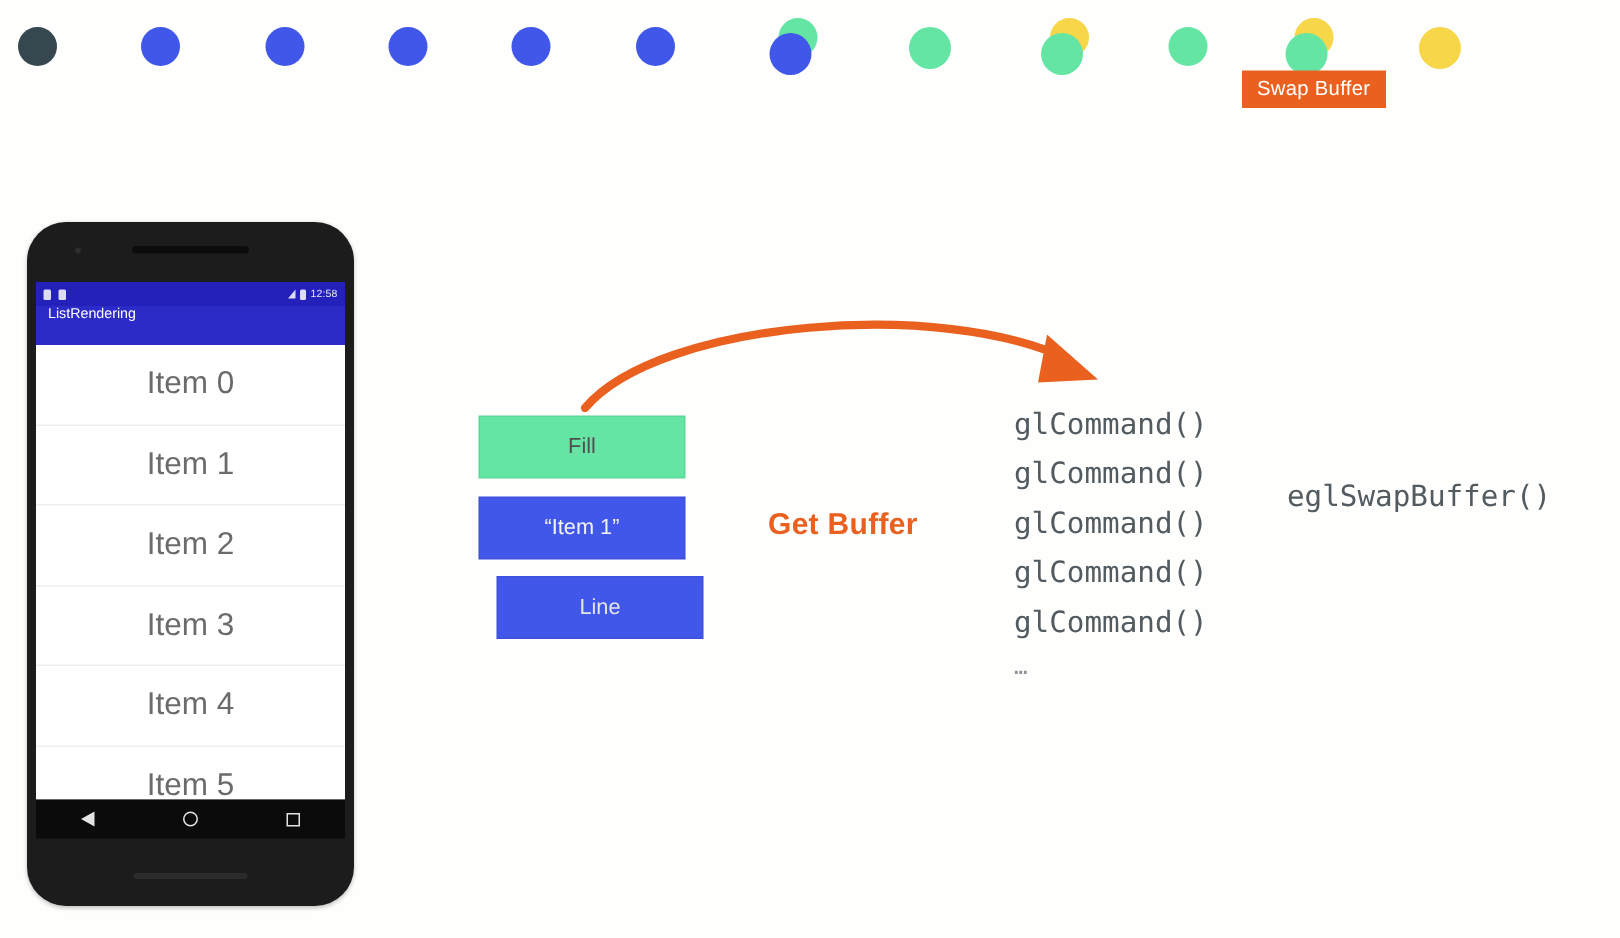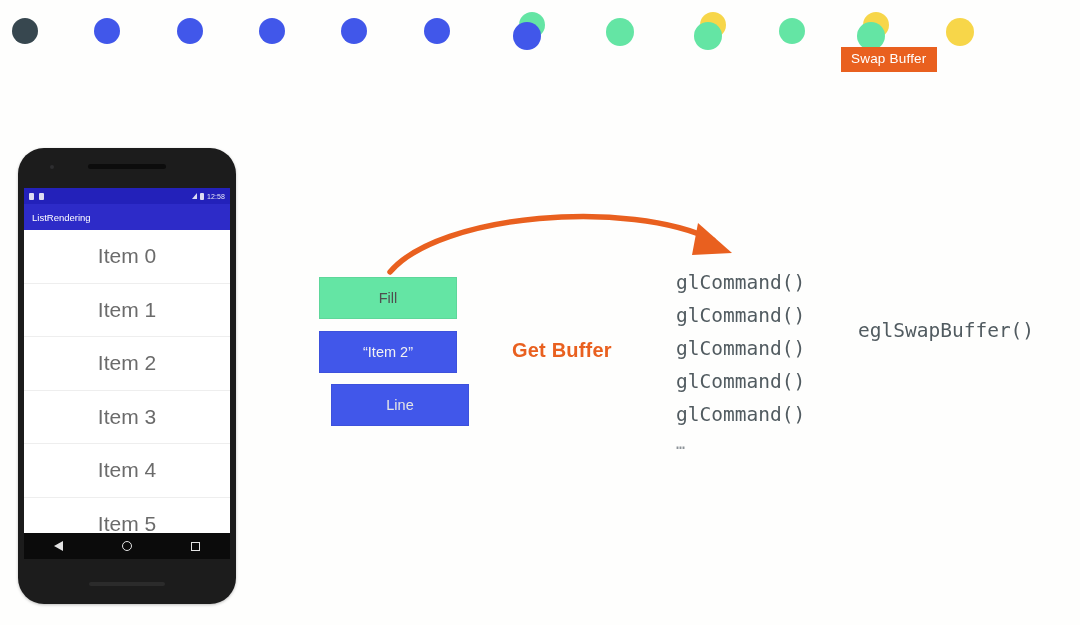--- a/index.html
+++ b/index.html
@@ -19,21 +19,20 @@
   }
   .swap-label {
     position: absolute;
     background: #e9601f;
     color: #ffffff;
     font-size: 13.5px;
     letter-spacing: .2px;
     padding: 5px 10px 6px 10px;
     white-space: nowrap;
     line-height: 1;
-    margin-left: 13px;
   }
 
   
   #phone {
     position: absolute; left: 18px; top: 148px;
     width: 218px; height: 456px;
     background: #1c1c1c;
     border-radius: 26px;
     box-shadow: 0 1px 3px rgba(0,0,0,.25);
   }
@@ -65,21 +64,21 @@
   }
   .sb-wifi {
     width: 0; height: 0;
     border-left: 5px solid transparent;
     border-bottom: 6px solid #dcdcf2;
   }
   .sb-batt { width: 4px; height: 7px; background: #dcdcf2; border-radius: 1px; }
   .sb-time { color: #e6e6f6; font-size: 7px; letter-spacing: .1px; }
   #appbar {
     height: 26px; background: #2d2bc8;
-    display: flex; align-items: center;
+    display: flex; 
     padding-left: 8px;
   }
   #appbar-title { color: #ffffff; font-size: 9.5px; }
   #list { background: #fff; }
   .list-item {
     height: 53.5px;
     display: flex; align-items: center; justify-content: center;
     border-bottom: 1px solid #eeeeee;
     color: #6b6b6b;
     font-size: 21px;
@@ -230,21 +229,21 @@
 
   <svg id="arrow" viewBox="0 0 380 95" xmlns="http://www.w3.org/2000/svg">
     <path d="M 10 77 C 60 18, 250 4, 333 45" fill="none" stroke="#e9601f" stroke-width="5.5" stroke-linecap="round"></path>
     <polygon points="318,28 352,58 312,60" fill="#e9601f"></polygon>
   </svg>
 
   <div class="cmd-box" id="box-fill" style="background: rgb(100, 229, 164); color: rgb(79, 79, 79);">
     <span>Fill</span>
   </div>
   <div class="cmd-box" id="box-item2" style="background: rgb(65, 87, 234); color: rgb(242, 242, 242);">
-    <span>“Item 2”</span>
+    <span>“Item 1”</span>
   </div>
   <div class="cmd-box" id="box-line" style="background: rgb(65, 87, 234); color: #e5e5e5; margin-left: 12px;">
     <span>Line</span>
   </div>
 
   <div id="get-buffer">Get Buffer</div>
 
   <div id="gl-list">
       <div>glCommand()</div>
       <div>glCommand()</div>

